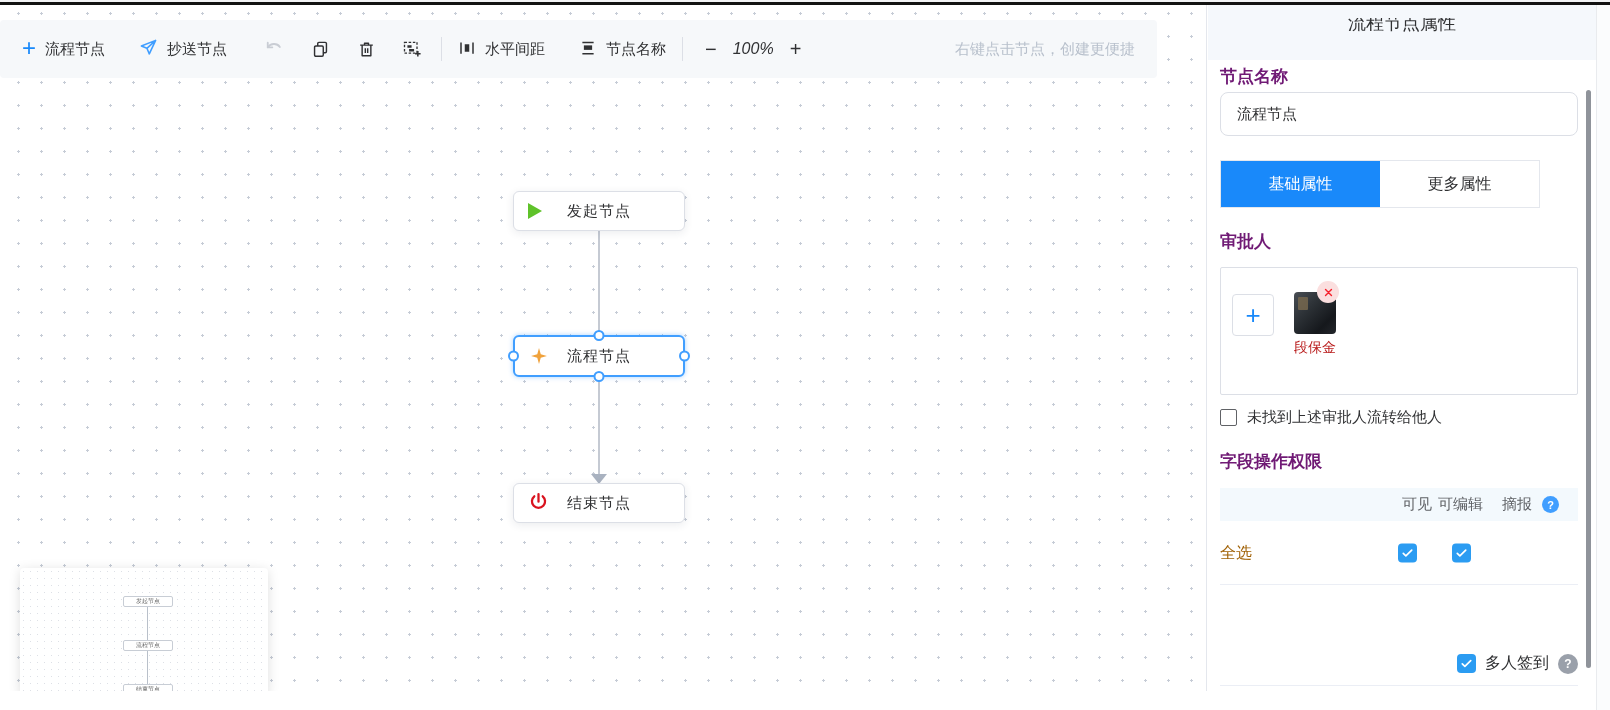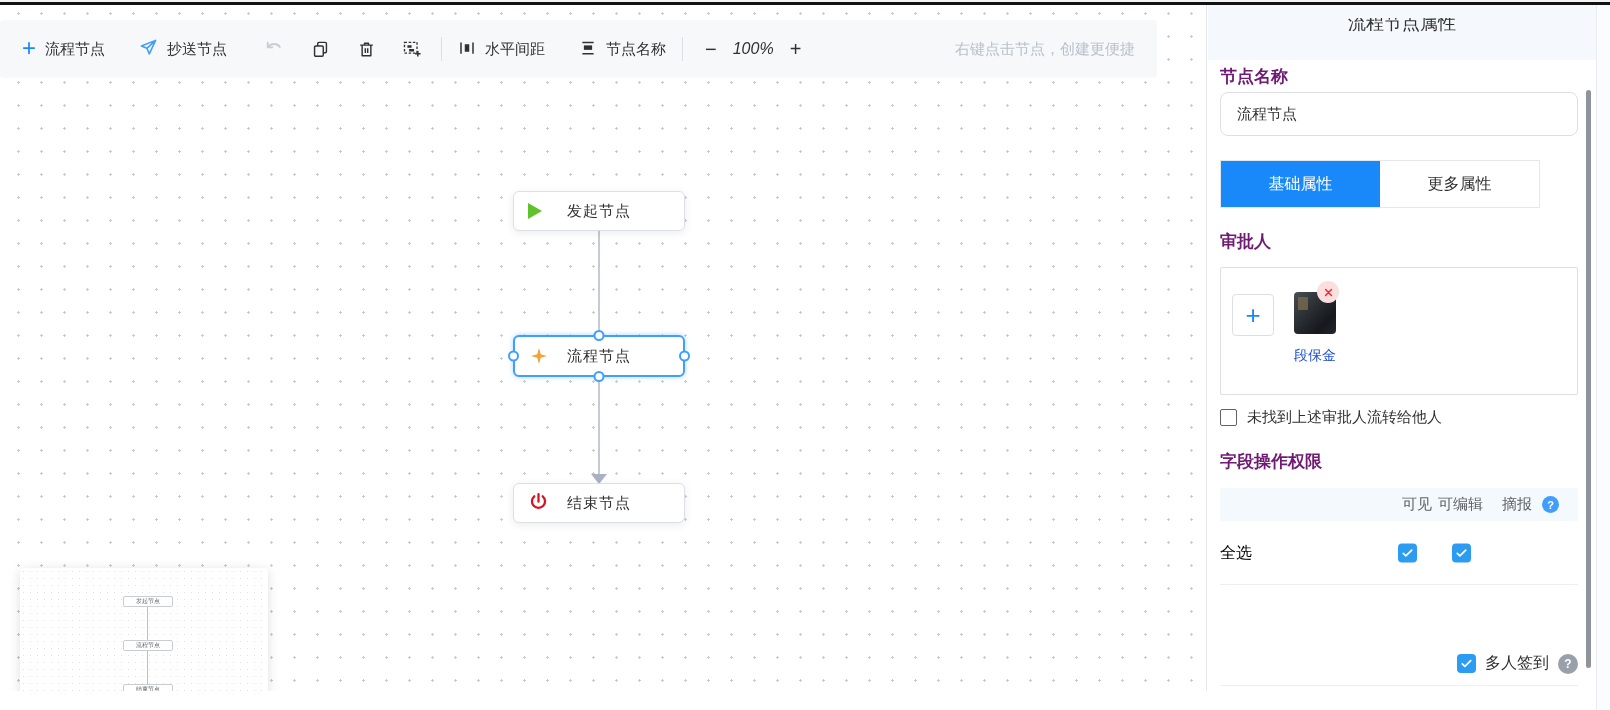--- a/index.html
+++ b/index.html
@@ -84,39 +84,39 @@
   .add-approver { position:absolute; left:11px; top:26px; width:42px; height:42px;
     border:1px solid #dcdfe6; border-radius:4px; background:#fff; display:flex;
     align-items:center; justify-content:center; font-size:26px; color:#1989fa; cursor:pointer; }
   .avatar { position:absolute; left:73px; top:24px; width:42px; height:42px; border-radius:4px;
     background:linear-gradient(135deg,#4a4f55 0%,#2e3338 35%,#15181c 75%,#23262b 100%); }
   .avatar::after { content:""; position:absolute; left:4px; top:5px; width:10px; height:13px;
     background:#7a6a4f; opacity:.8; border-radius:1px; }
   .remove-badge { position:absolute; left:96px; top:13px; width:22px; height:22px;
     border-radius:50%; background:#fbdfdf; display:flex; align-items:center;
     justify-content:center; cursor:pointer; }
-  .approver-name { position:absolute; left:63px; top:79px; width:62px; text-align:center;
-    font-size:14px; color:#1d4ed8; }
+  .approver-name { position:absolute; left:63px; top:71px; width:62px; text-align:center;
+    font-size:14px; color:#b91c1c; }
   .cb { width:19px; height:19px; border-radius:4px; display:inline-flex;
     align-items:center; justify-content:center; cursor:pointer; flex:none; }
   .cb-checked { background:#2b9cf2; }
   .cb-empty { width:17px; height:17px; background:#fff; border:1.5px solid #606266; border-radius:2px; }
   .fallback-row { position:absolute; left:12px; top:403px; display:flex; align-items:center;
     gap:10px; font-size:15px; color:#303133; }
   .perm-header { position:absolute; left:12px; top:483px; width:358px; height:33px;
     background:#f3f9fd; display:flex; align-items:center; font-size:15px; color:#606266; }
   .perm-header .hdr-vis { position:absolute; left:182px; }
   .perm-header .hdr-edit { position:absolute; left:218px; }
   .perm-header .hdr-digest { position:absolute; left:282px; }
   .perm-header .hdr-q { position:absolute; left:322px; top:8px; }
   .q-icon { width:17px; height:17px; border-radius:50%; background:#409eff; color:#fff;
     font-size:11px; font-weight:bold; display:flex; align-items:center; justify-content:center; cursor:pointer; }
   .q-icon.gray { width:20px; height:20px; background:#9aa0aa; font-size:12px; }
   .perm-row { position:absolute; left:12px; width:358px; border-bottom:1px solid #ebeef5; }
-  .perm-row .row-label { position:absolute; left:0; top:50%; transform:translateY(-50%); font-size:16px; color:#000000; }
+  .perm-row .row-label { position:absolute; left:0; top:50%; transform:translateY(-50%); font-size:16px; color:#a16207; }
   .perm-row .cb-vis { position:absolute; left:178px; top:50%; transform:translateY(-50%); }
   .perm-row .cb-edit { position:absolute; left:232px; top:50%; transform:translateY(-50%); }
   .row1 { top:516px; height:64px; }
   .row2 { top:580px; height:57px; }
   .row3 { top:637px; height:44px; display:flex; align-items:center; justify-content:flex-end;
     gap:9px; font-size:16px; color:#303133; padding-left:18px; }
   .sb-scrollbar { position:absolute; left:378px; top:85px; width:5px; height:578px;
     background:#8f939a; border-radius:3px; }
 
   .right-strip { left:1596px; top:5px; width:14px; height:705px;

